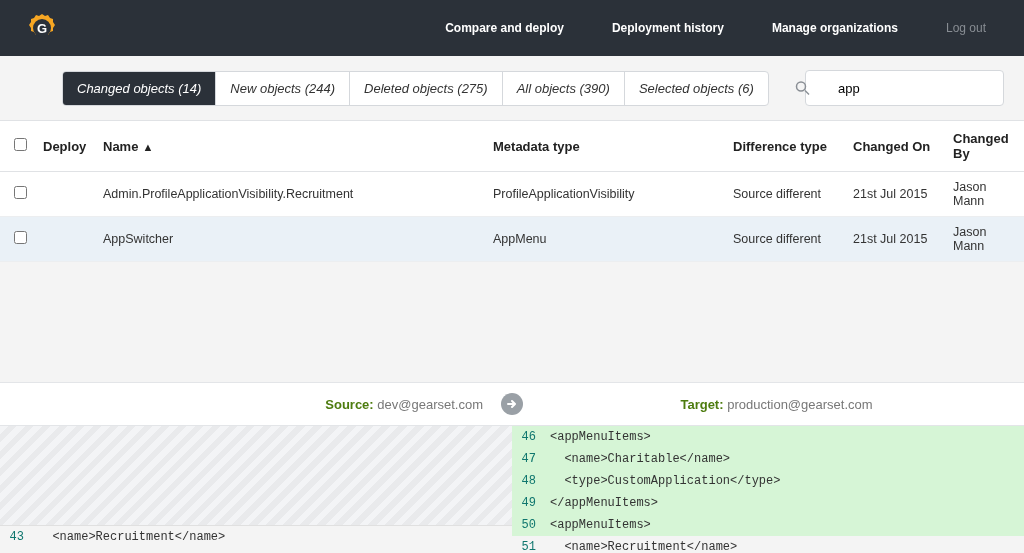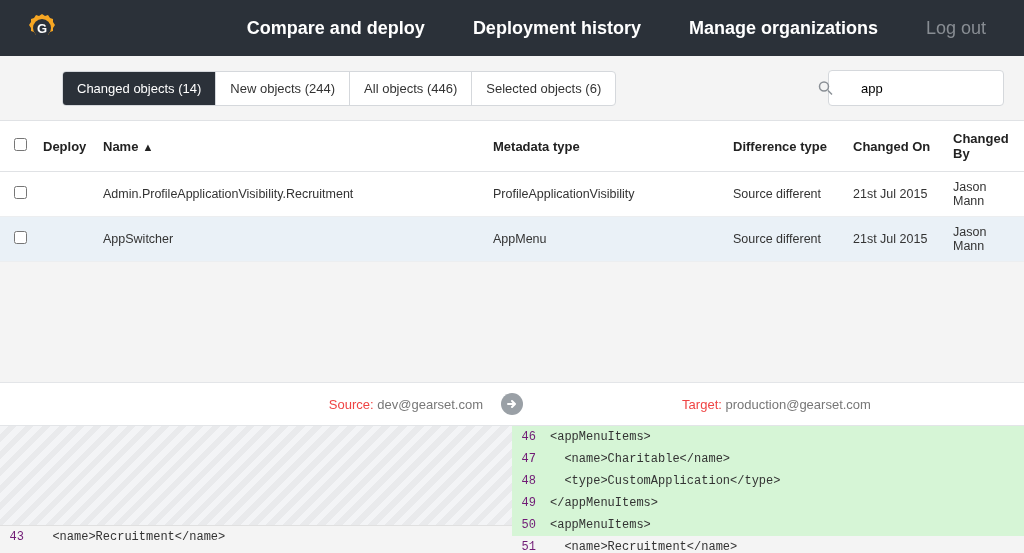--- a/index.html
+++ b/index.html
@@ -1,49 +1,49 @@
 <!DOCTYPE html>
 <html><head>
 <meta charset="utf-8">
 <style>
   * { box-sizing: border-box; margin: 0; padding: 0; }
   body { font-family: -apple-system, BlinkMacSystemFont, "Segoe UI", Arial, sans-serif; font-size: 13px; color: #333; background: #f4f4f4; width: 1024px; height: 553px; overflow: hidden; }
   .topbar { background: #2b3139; height: 56px; display: flex; align-items: center; padding: 0 14px 0 24px; }
   .logo { width: 36px; height: 36px; display: flex; align-items: center; justify-content: center; margin-right: auto; }
   .nav { display: flex; gap: 0; }
-  .nav a { color: #fff; font-size: 18px; font-weight: 600; padding: 18px 24px; cursor: pointer; }
+  .nav a { color: #fff; font-size: 12px; font-weight: 600; padding: 18px 24px; cursor: pointer; }
   .nav a.logout { color: #888d93; font-weight: 400; }
   .filters-row { display: flex; align-items: center; padding: 14px 20px 14px 62px; gap: 10px; background: #f4f4f4; }
   .pill-group { display: flex; border: 1px solid #d5d8dc; border-radius: 4px; overflow: hidden; background: #fff; }
-  .pill { padding: 9px 14px; font-size: 13px; color: #333; cursor: pointer; border-right: 1px solid #d5d8dc; white-space: nowrap; }
+  .pill { padding: 9px 14px; font-size: 13px; color: #333; cursor: pointer; border-right: 1px solid #d5d8dc; white-space: nowrap; font-style: italic; }
   .pill:last-child { border-right: none; }
   .pill.active { background: #2b3139; color: #fff; }
   .search-wrap { margin-left: auto; position: relative; }
   .search-wrap svg { position: absolute; left: 10px; top: 50%; transform: translateY(-50%); }
-  .search-input { width: 176px; height: 36px; border: 1px solid #d5d8dc; border-radius: 4px; padding: 0 10px 0 32px; font-size: 13px; outline: none; margin-left: 20px; }
+  .search-input { width: 199px; height: 36px; border: 1px solid #d5d8dc; border-radius: 4px; padding: 0 10px 0 32px; font-size: 13px; outline: none; margin-left: 20px; }
   table.grid { width: 100%; border-collapse: collapse; background: #fff; }
   table.grid th { text-align: left; font-size: 13px; font-weight: 700; color: #222; padding: 10px 8px; border-top: 1px solid #e0e2e5; border-bottom: 1px solid #e0e2e5; background: #fff; }
   table.grid td { padding: 8px 8px; font-size: 12.5px; color: #333; border-bottom: 1px solid #eceef0; }
   table.grid th:first-child, table.grid td:first-child { width: 26px; text-align: center; padding-left: 14px; }
   table.grid th:nth-child(2) { width: 60px; }
   tr.sel td { background: #eaf1f7; margin-top: 43px; }
   .col-name { width: 390px; }
   .col-meta { width: 240px; }
   .col-diff  { width: 120px; }
   .col-date  { width: 100px; }
   .col-by    { }
   .diff-hdr { display: flex; align-items: center; justify-content: center; gap: 18px; padding: 10px 0; border-top: 1px solid #e3e5e8; border-bottom: 1px solid #e3e5e8; background: #fff; }
-  .diff-hdr .lbl { font-weight: 400; color: #ef4444; }
+  .diff-hdr .lbl { font-weight: 700; color: #4d7c0f; }
   .diff-hdr .val { color: #777; }
   .arrow-circ { width: 22px; height: 22px; border-radius: 50%; background: #9aa0a6; display: flex; align-items: center; justify-content: center; }
   .diff-panes { display: flex; }
   .pane { width: 50%; font-family: "Courier New", monospace; font-size: 12px; }
   .pane .stripe { height: 100px; background: repeating-linear-gradient(135deg, #f3f4f6 0 6px, #e9eaec 6px 12px); border-bottom: 1px solid #e0e0e0; }
   .codeline { display: flex; align-items: center; height: 22px; }
-  .ln { width: 30px; text-align: right; color: #701a75; padding-right: 6px; margin-right: 8px; user-select: none; }
+  .ln { width: 30px; text-align: right; color: #0f766e; padding-right: 6px; margin-right: 8px; user-select: none; }
   .codeline .tx { white-space: pre; }
   .codeline.ins { background: #d6f5d6; }
   .sort-ind { font-size: 11px; margin-left: 4px; }
 </style>
 </head>
 <body>
 
 <div class="topbar">
   <div class="logo">
     <svg width="36" height="36" viewBox="0 0 36 36">
@@ -57,21 +57,22 @@
     <a>Deployment history</a>
     <a>Manage organizations</a>
     <a class="logout">Log out</a>
   </div>
 </div>
 
 <div class="filters-row">
   <div class="pill-group">
     <div class="pill active">Changed objects (14)</div>
     <div class="pill">New objects (244)</div>
-    <div class="pill">All objects (446)</div>
+    <div class="pill">Deleted objects (275)</div>
+    <div class="pill">All objects (390)</div>
     <div class="pill">Selected objects (6)</div>
   </div>
   <div class="search-wrap">
     <svg width="15" height="15" viewBox="0 0 15 15">
         <circle cx="6" cy="6" r="4.5" stroke="#8a8f95" stroke-width="1.5" fill="none"></circle>
         <line x1="10" y1="10" x2="14" y2="14" stroke="#8a8f95" stroke-width="1.5"></line>
       </svg>
     <input class="search-input" value="app" style="">
   </div>
 </div>

